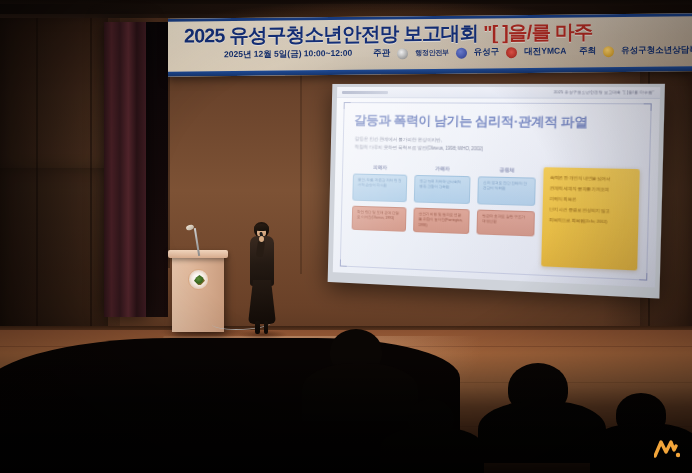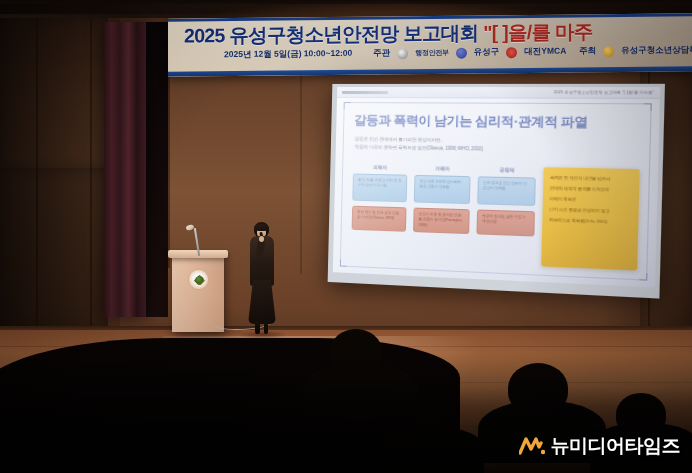--- a/index.html
+++ b/index.html
@@ -494,17 +494,16 @@
     <div class="head" style="left:408px;bottom:36px;width:46px;height:38px;"></div>
     <div class="shoulder" style="left:380px;bottom:0;width:104px;height:46px;"></div>
     <div class="aud-fade"></div>
   </div>
 
   <div class="wm">
     <svg class="wm-mark" viewBox="0 0 26 20">
       <path d="M1 17 L7 3 L12 13 L17 3 L20 11 L22 7" stroke="#f2a53a" stroke-width="3.4" fill="none" stroke-linecap="round" stroke-linejoin="round"></path>
       <circle cx="24" cy="16" r="2.2" fill="#f2a53a"></circle>
     </svg>
-    <span class="wm-text">뉴미디어타임즈</span>
   </div>
 
   <div class="vignette"></div>
 </div>
 
 </body></html>

